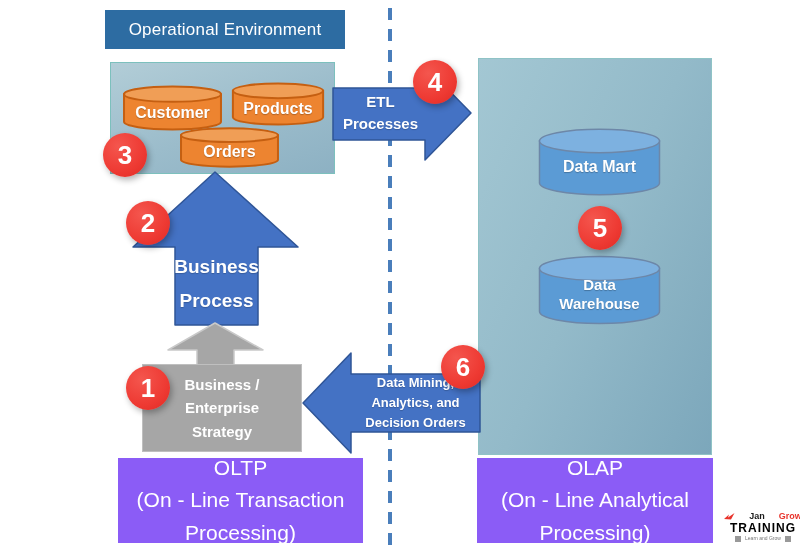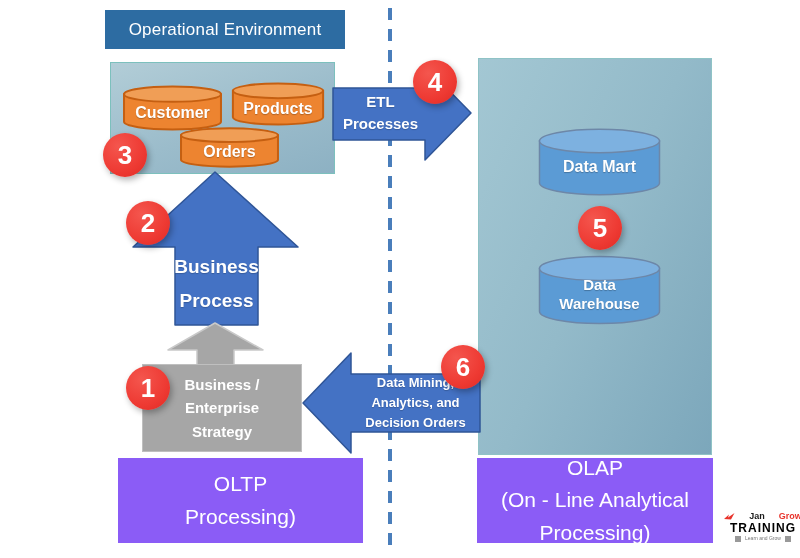--- a/index.html
+++ b/index.html
@@ -171,20 +171,21 @@
     </svg>
     <div class="arrow-label" style="left:48px;top:16px;width:129px;height:68px;font-size:13px;line-height:1.55;">
       <span>Data Mining,</span>
       <span>Analytics, and</span>
       <span>Decision Orders</span>
     </div>
   </div>
 
   <div class="abs bigbox" style="left:118px;top:458px;width:245px;height:85px;">
     <span>OLTP</span>
+    <span>(On - Line Transaction</span>
     <span>Processing)</span>
   </div>
   <div class="abs bigbox" style="left:477px;top:458px;width:236px;height:85px;">
     <span>OLAP</span>
     <span>(On - Line Analytical</span>
     <span>Processing)</span>
   </div>
 
   <div class="abs badge" style="left:126px;top:366px;">1</div>
   <div class="abs badge" style="left:126px;top:201px;">2</div>

